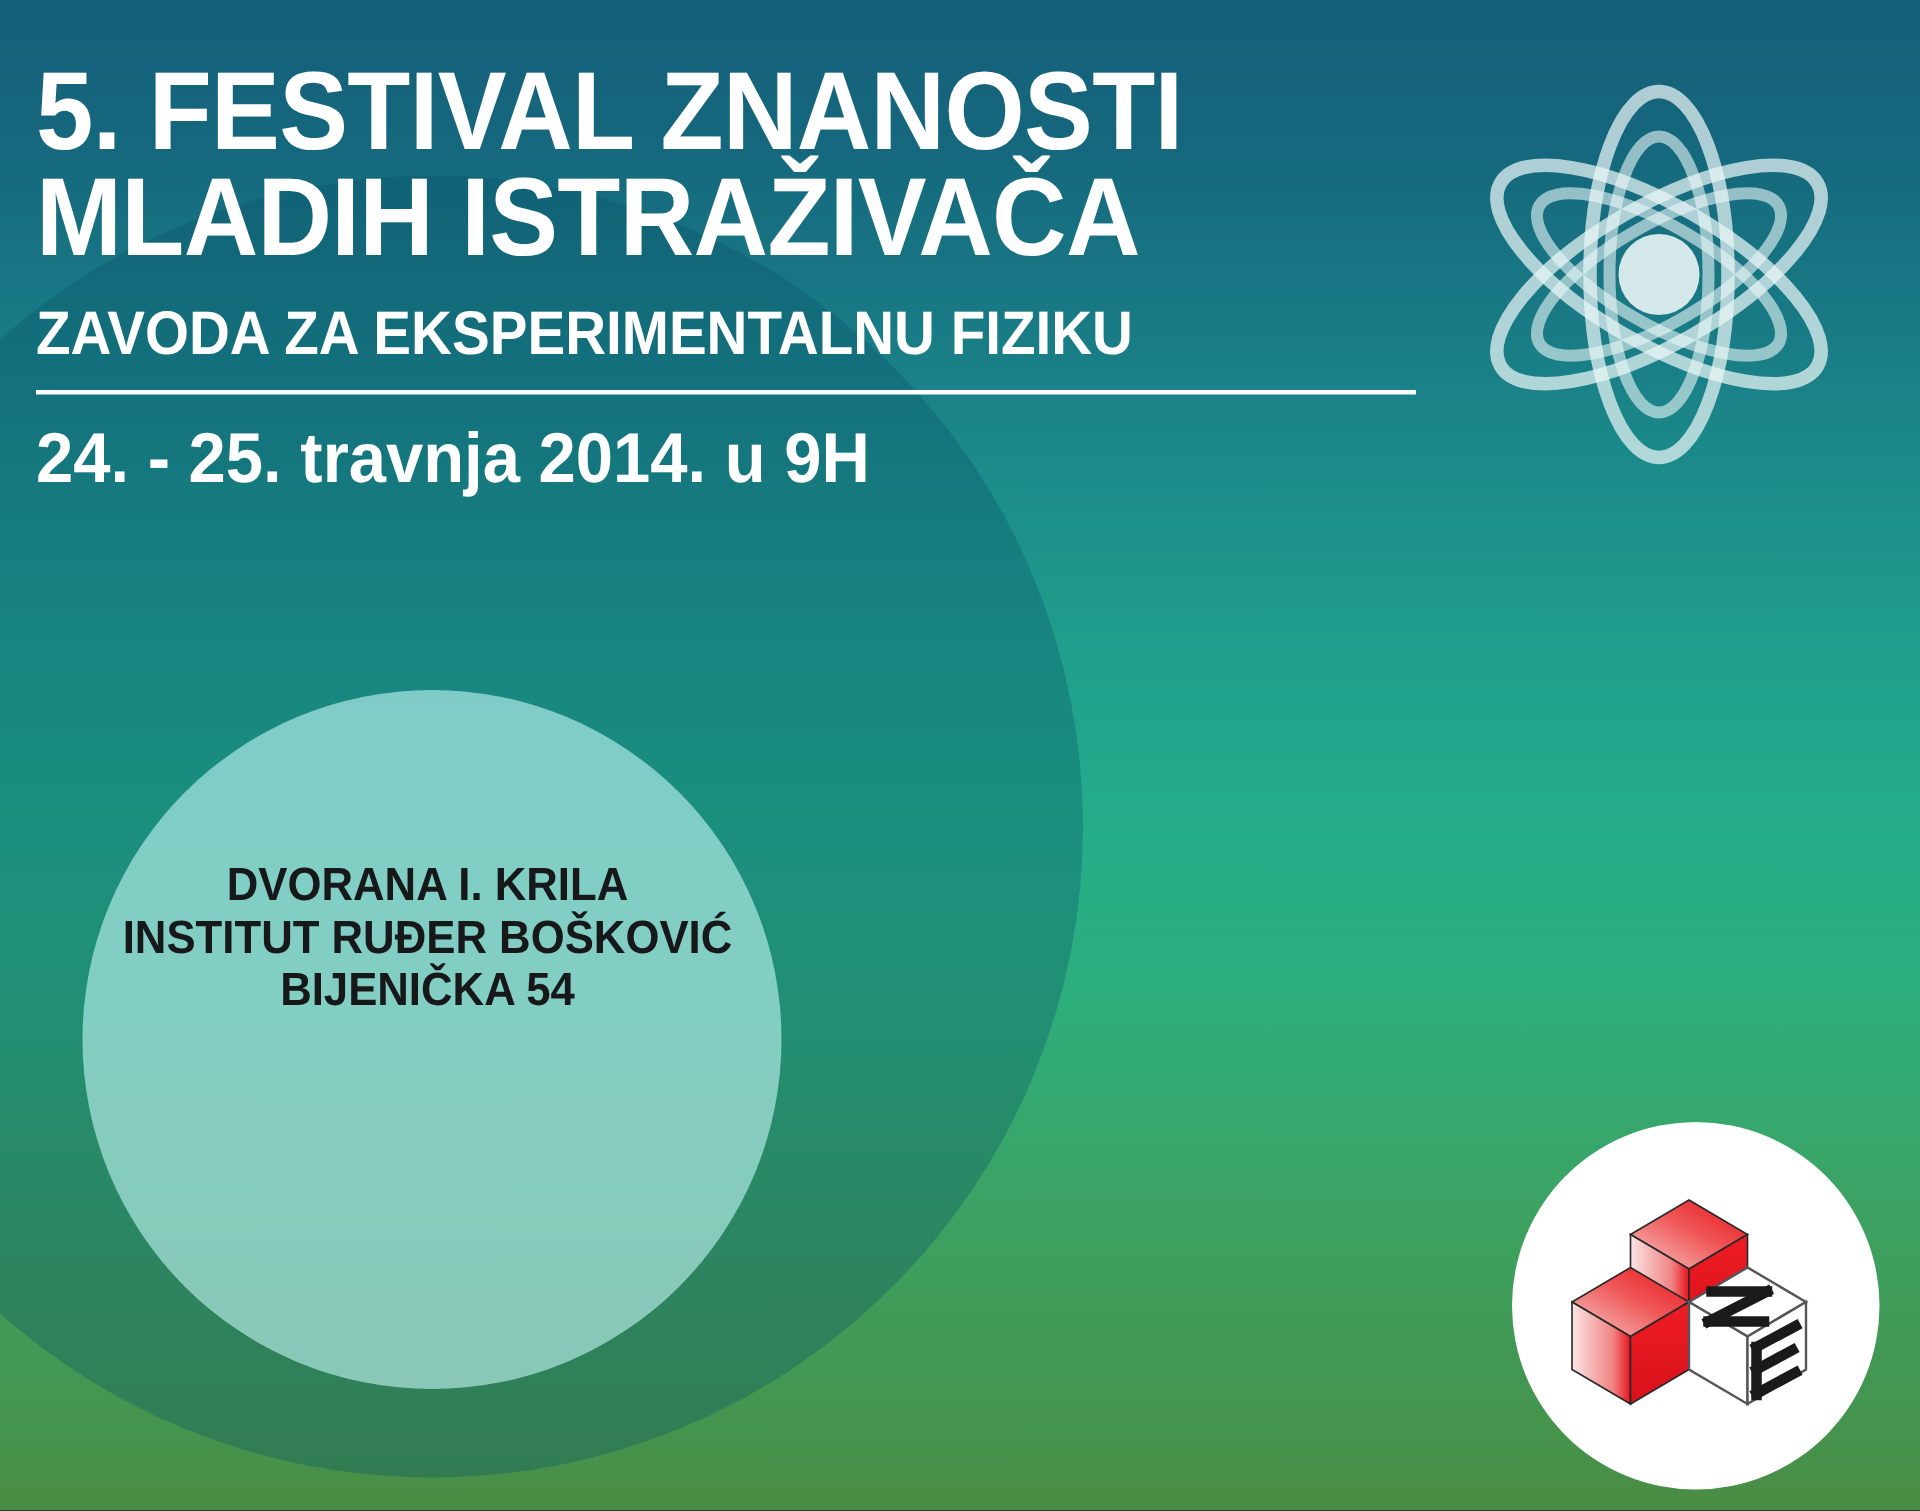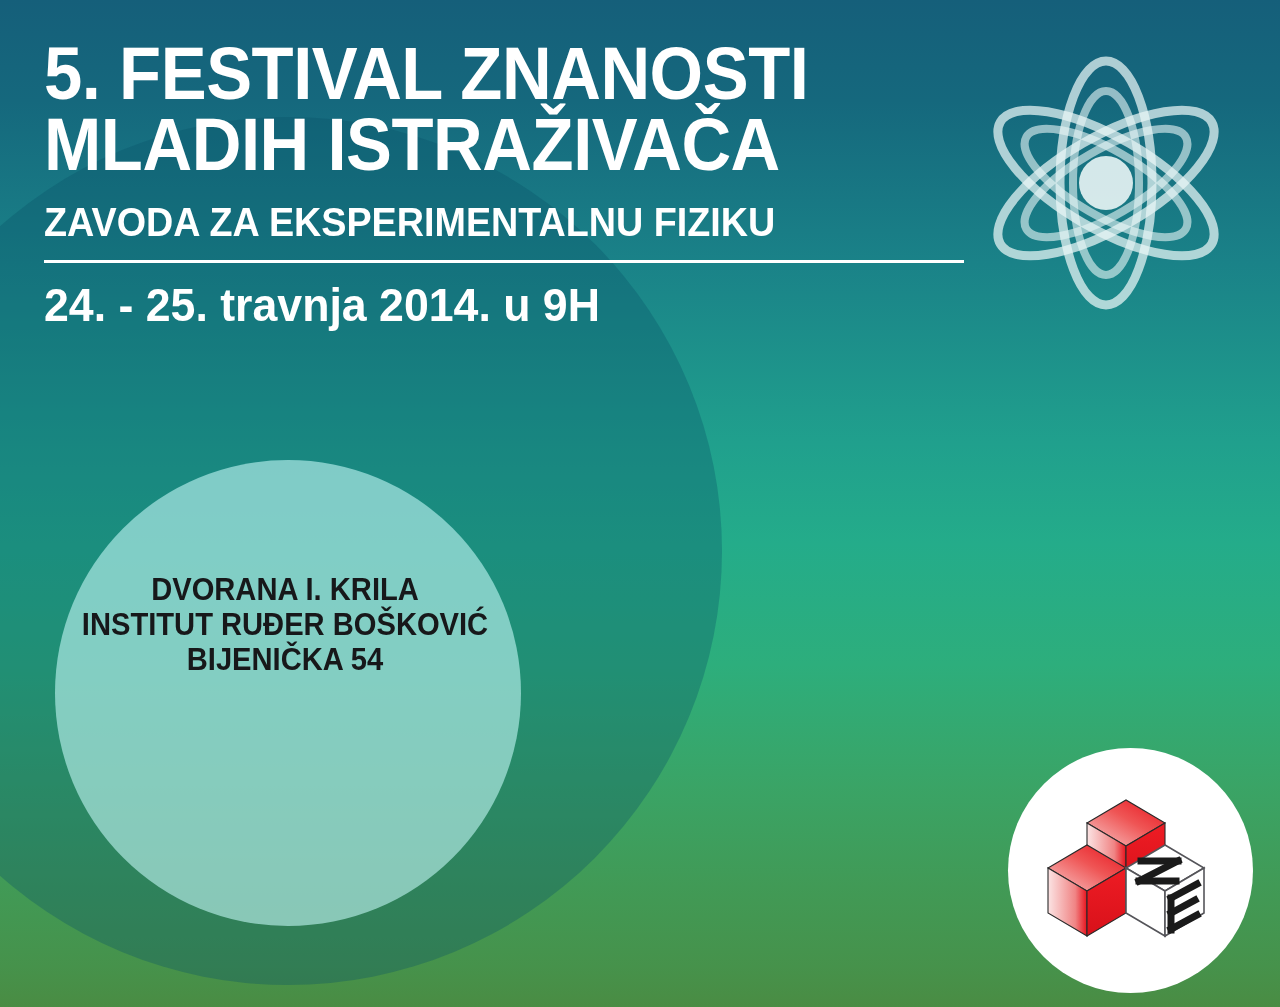--- a/index.html
+++ b/index.html
@@ -46,21 +46,21 @@
     top: 460px;
     width: 466px;
     height: 466px;
     border-radius: 50%;
     background: rgba(196, 248, 246, 0.60);
   }
 
   
   .headline {
     position: absolute;
-    left: 44px;
+    left: 24px;
     top: 38px;
     width: 950px;
   }
   .title-line {
     color: #ffffff;
     font-size: 74px;
     line-height: 0.96em;
     font-weight: 700;
     letter-spacing: -0.5px;
     transform: scaleX(0.93);

